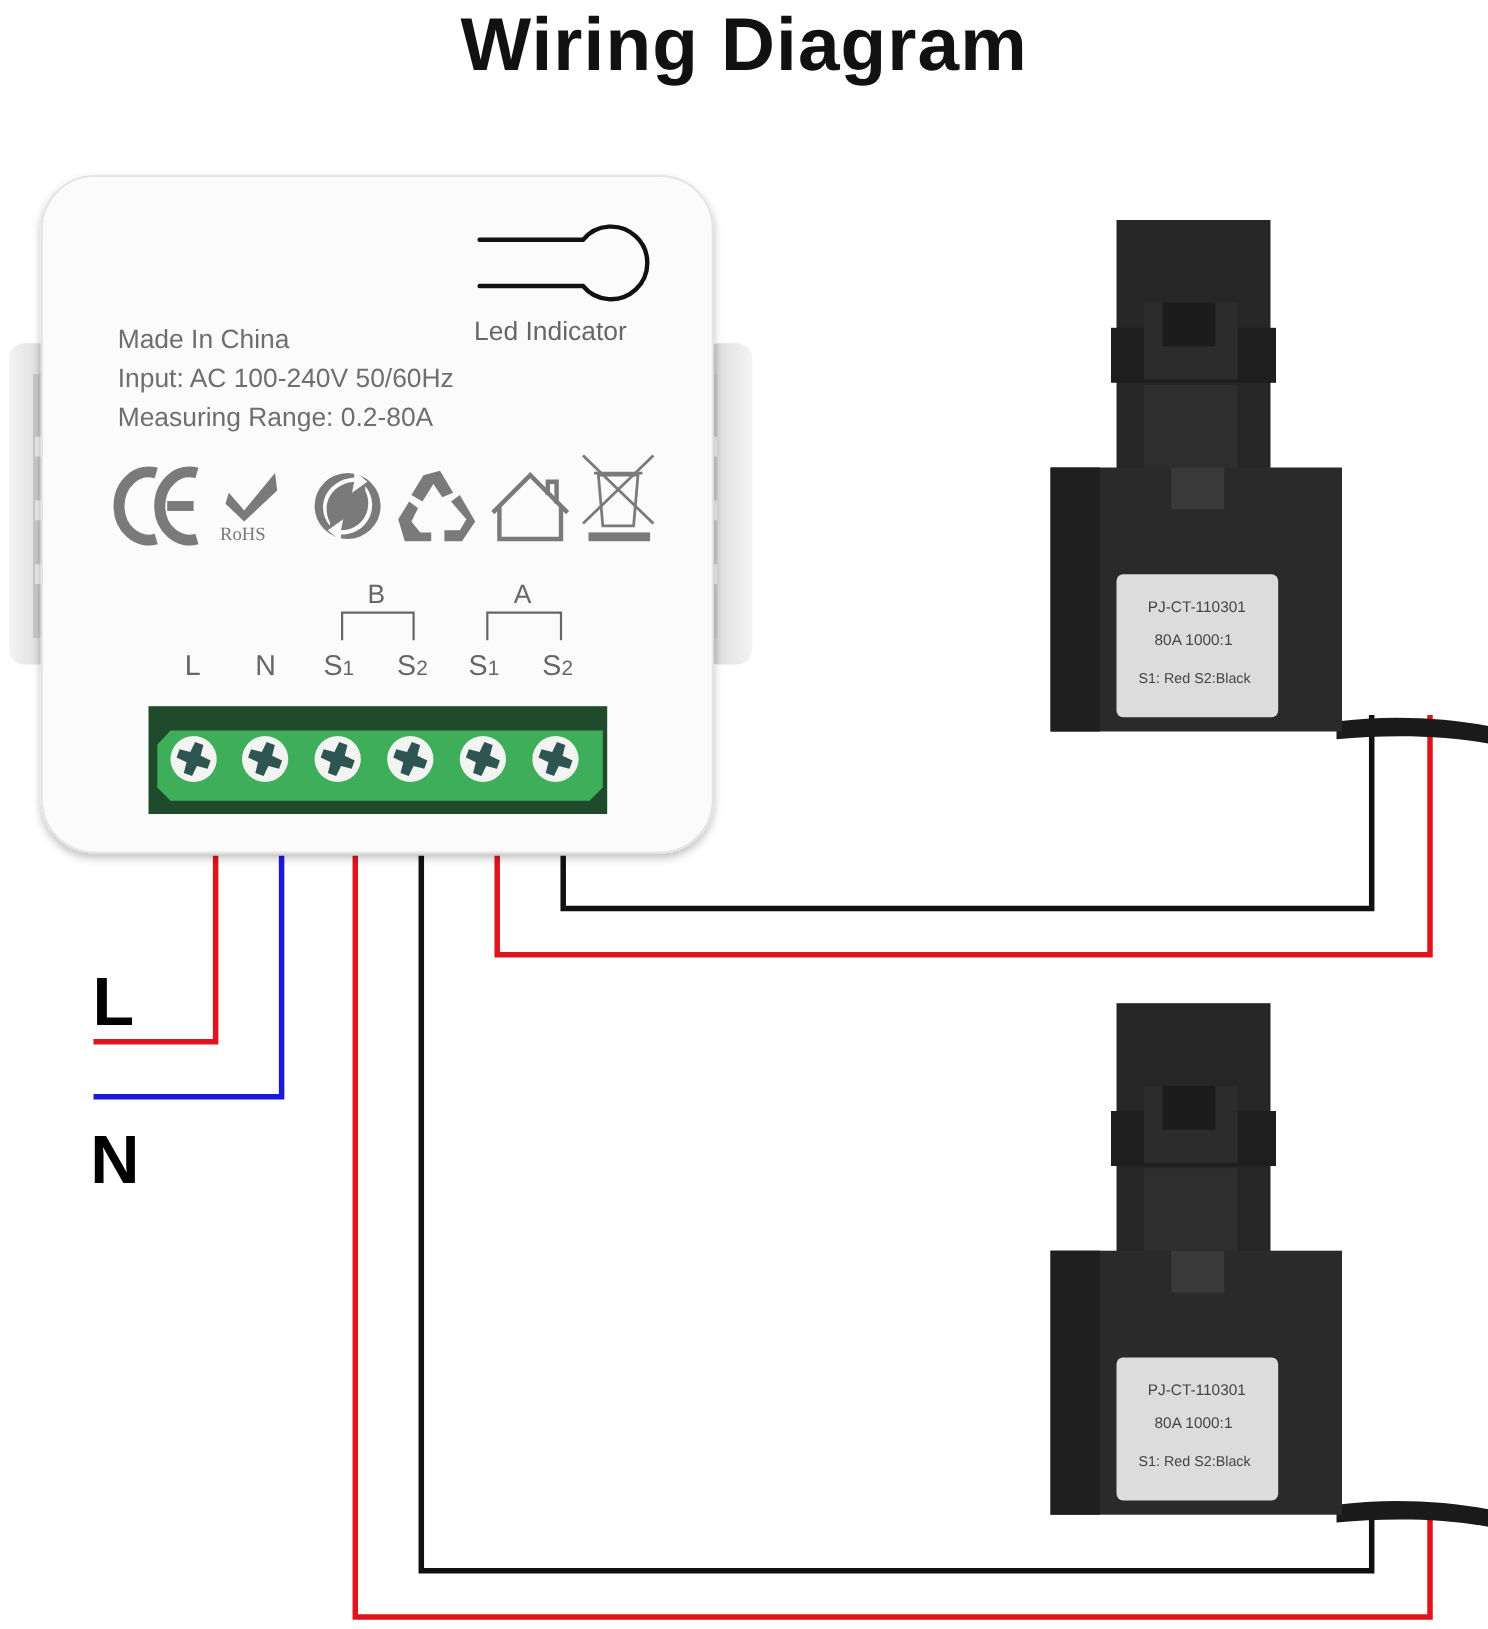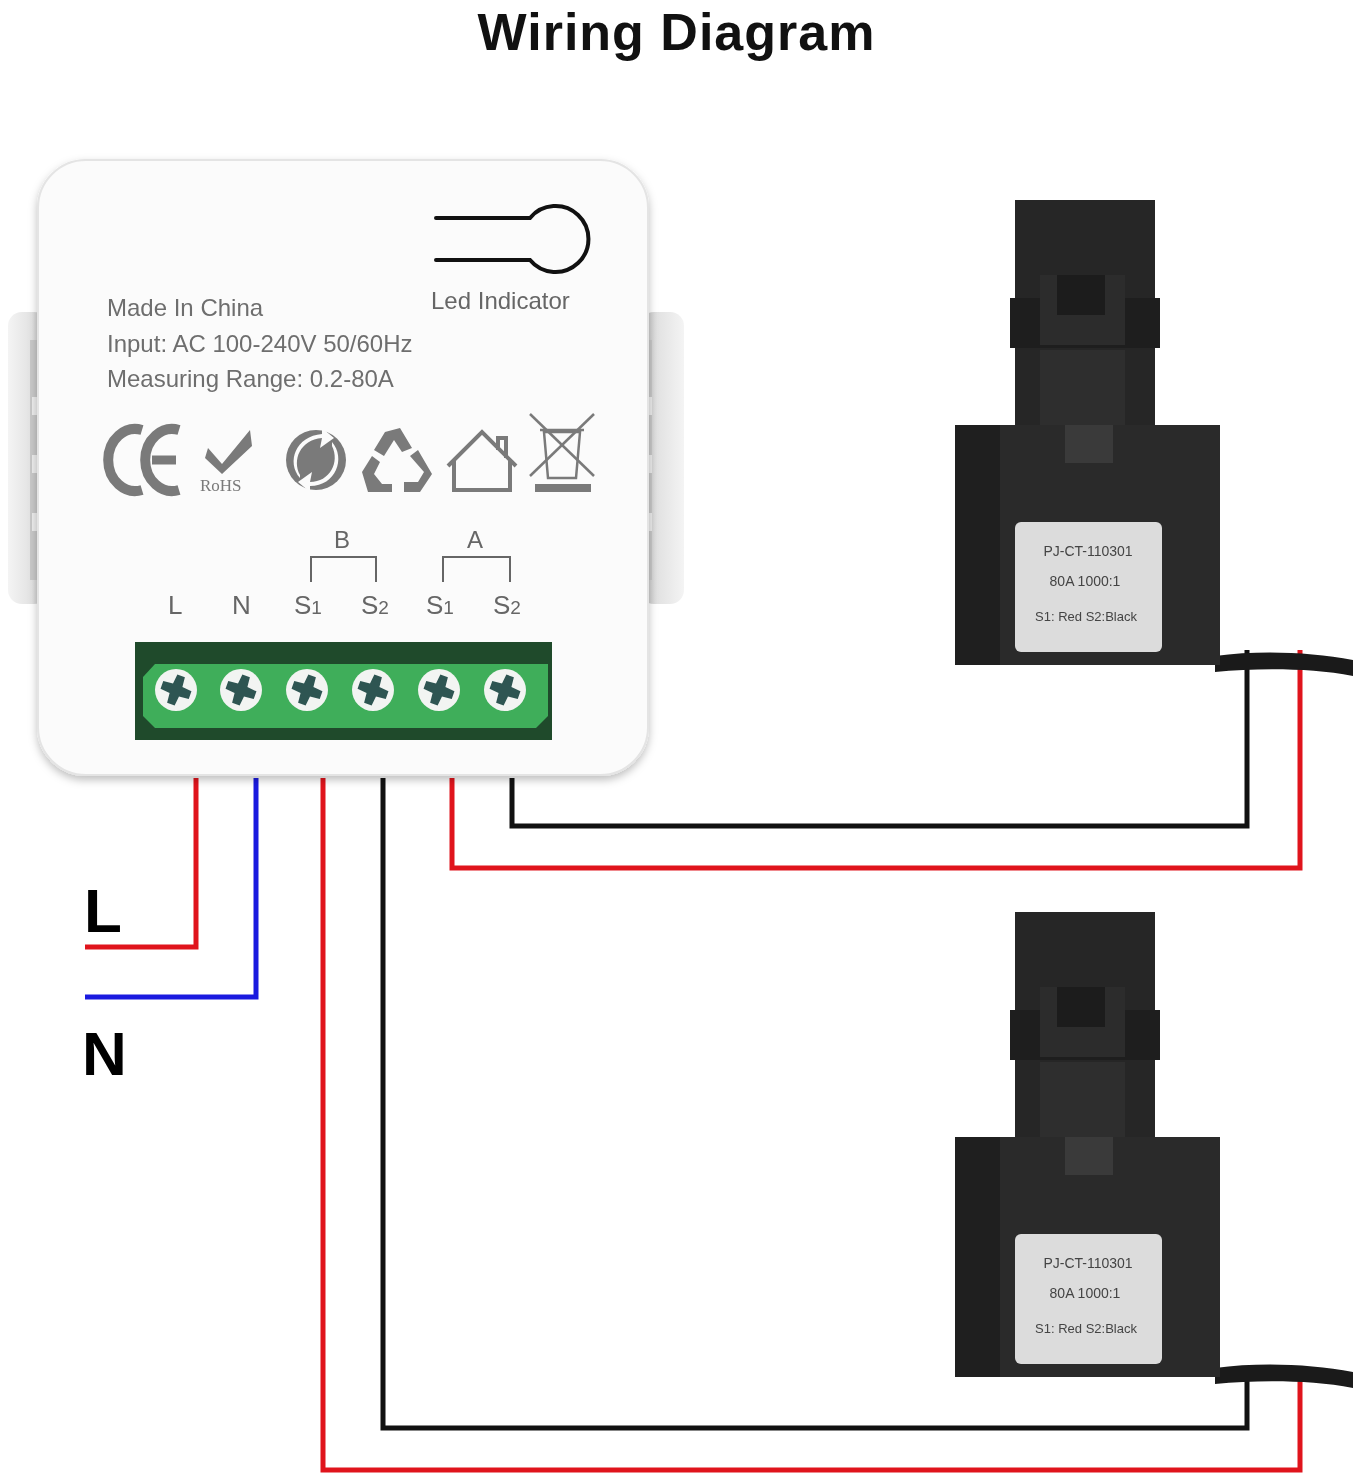--- a/index.html
+++ b/index.html
@@ -1,17 +1,17 @@
 <!DOCTYPE html>
 <html><head>
 <meta charset="utf-8">
 <style>
   html, body { margin:0; padding:0; background:#ffffff; }
   body { width:1353px; height:1481px; position:relative; overflow:hidden; font-family:"Liberation Sans", sans-serif; }
-  .title { position:absolute; left:0; width:1353px; top:2px; text-align:center; font-size:52px; font-weight:bold; color:#111; letter-spacing:1px; }
+  .title { position:absolute; left:0; width:1353px; top:2px; text-align:center; font-size:68px; font-weight:bold; color:#111; letter-spacing:1px; }
   svg.main { position:absolute; left:0; top:0; }
   .lbl { font-family:"Liberation Sans", sans-serif; }
 </style>
 </head>
 <body>
 
 <div class="title">Wiring Diagram</div>
 
 <svg class="main" width="1353" height="1481" viewBox="0 0 1353 1481">
   <defs>

